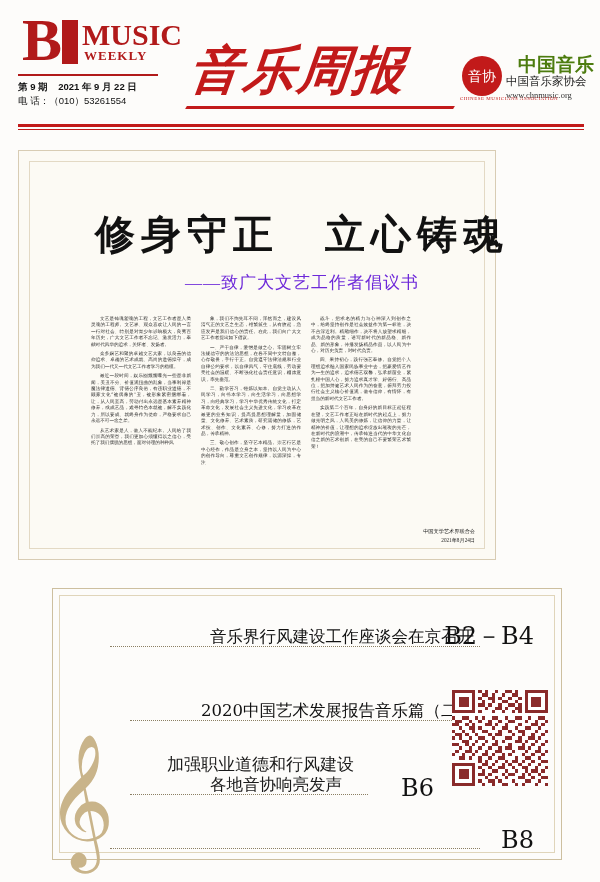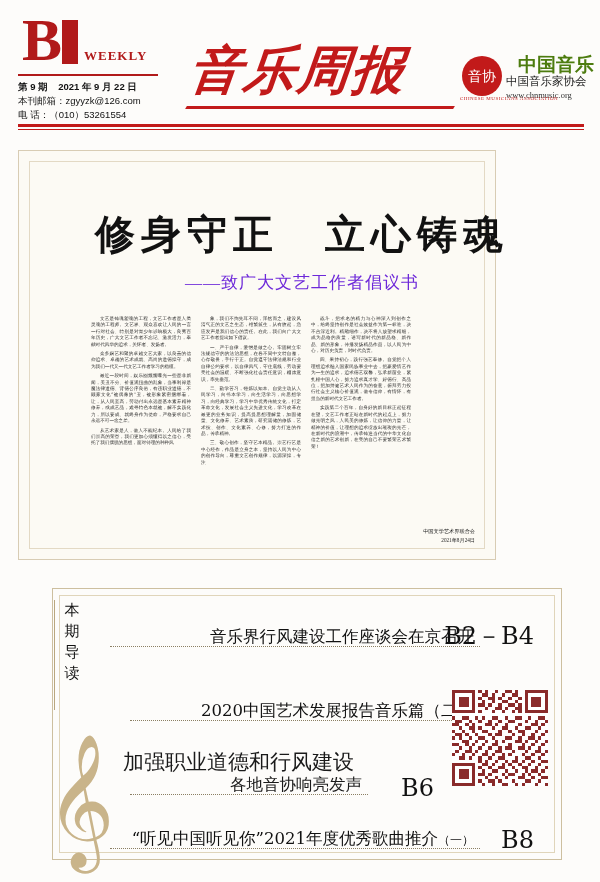--- a/index.html
+++ b/index.html
@@ -171,52 +171,50 @@
   .toc-text .sm{font-size:12px;}
   .toc-page{
     position:absolute;right:6px;bottom:0px;
     font-size:24px;color:#111;white-space:nowrap;
     font-family:"DejaVu Serif",serif;
   }
   .dots{
     position:absolute;left:0;right:60px;bottom:5px;height:1px;
     border-bottom:1.5px dotted #8b7f63;
   }
-  .toc-2line .l1{position:absolute;right:66px;bottom:22px;font-size:21px;white-space:nowrap;font-family:"DejaVu Serif",serif;margin-top:29px;}
-  .toc-2line .l2{position:absolute;right:58px;bottom:2px;font-size:16.5px;white-space:nowrap;font-family:"DejaVu Serif",serif;margin-left:32px;}
+  .toc-2line .l1{position:absolute;right:66px;bottom:22px;font-size:17px;white-space:nowrap;font-family:"DejaVu Serif",serif;margin-top:29px;}
+  .toc-2line .l2{position:absolute;right:78px;bottom:2px;font-size:16.5px;white-space:nowrap;font-family:"DejaVu Serif",serif;margin-left:32px;}
 
   
   .qr{
     position:absolute;left:452px;top:690px;width:96px;height:96px;
     background:#fff;
   }
   .qr svg{display:block;}
 </style>
 </head>
 <body>
 
 <div class="page">
 
   <div class="masthead">
 
     <div class="logo-box">
       <div class="logo-b">B</div>
       <div class="logo-bar"></div>
+      <div class="logo-music">MUSIC</div>
       <div class="logo-weekly">WEEKLY</div>
       <div class="rule-red"></div>
     </div>
 
     <div class="issue-info">
       <div class="row">
         <b>第 9 期</b>
         &nbsp;&nbsp;
         <b>2021 年 9 月 22 日</b>
-      </div>
-      <div class="row">
-        <span>本刊邮箱：</span><span>zgyyzk@126.com</span>
       </div>
       <div class="row">
         <span>电  话：</span><span>（010）53261554</span>
       </div>
     </div>
 
     <div class="title-cn">
       <div class="txt">音乐周报</div>
     </div>
     <div class="title-stroke"></div>
@@ -261,24 +259,20 @@
     </div>
 
     <div class="sign">
       <div>中国文学艺术界联合会</div>
       <div>2021年8月24日</div>
     </div>
   </div>
 
   <div class="contents"></div>
 
-  <div class="toc-label">
-    <div class="ln"></div>
-    <span>本期导读</span>
-  </div>
 
   <div class="clef">𝄞</div>
 
   <div class="toc-item" style="left:110px;top:618px;width:430px;">
     <div class="dots"></div>
     <div class="toc-text">音乐界行风建设工作座谈会在京召开</div>
     <div class="toc-page">B2－B4</div>
   </div>
 
   <div class="toc-item" style="left:130px;top:692px;width:410px;">
@@ -289,23 +283,20 @@
 
   <div class="toc-item toc-2line" style="left:130px;top:740px;width:290px;height:58px;">
     <div class="dots" style="right:52px;bottom:3px;"></div>
     <div class="l1">加强职业道德和行风建设</div>
     <div class="l2">各地音协响亮发声</div>
     <div class="toc-page" style="right:-14px;bottom:-4px;">B6</div>
   </div>
 
   <div class="toc-item" style="left:110px;top:820px;width:430px;">
     <div class="dots"></div>
-    <div class="toc-text">
-      <span>“听见中国听见你”2021年度优秀歌曲推介</span><span class="sm">（一）</span>
-    </div>
     <div class="toc-page">B8</div>
   </div>
 
   <div class="qr">
     <svg width="96" height="96" viewBox="0 0 29 29" shape-rendering="crispEdges">
       <rect width="29" height="29" fill="#ffffff"></rect>
       <g fill="#8a2b2b">
         <rect x="0" y="0" width="7" height="1"></rect>
           <rect x="0" y="6" width="7" height="1"></rect>
         <rect x="0" y="0" width="1" height="7"></rect>

